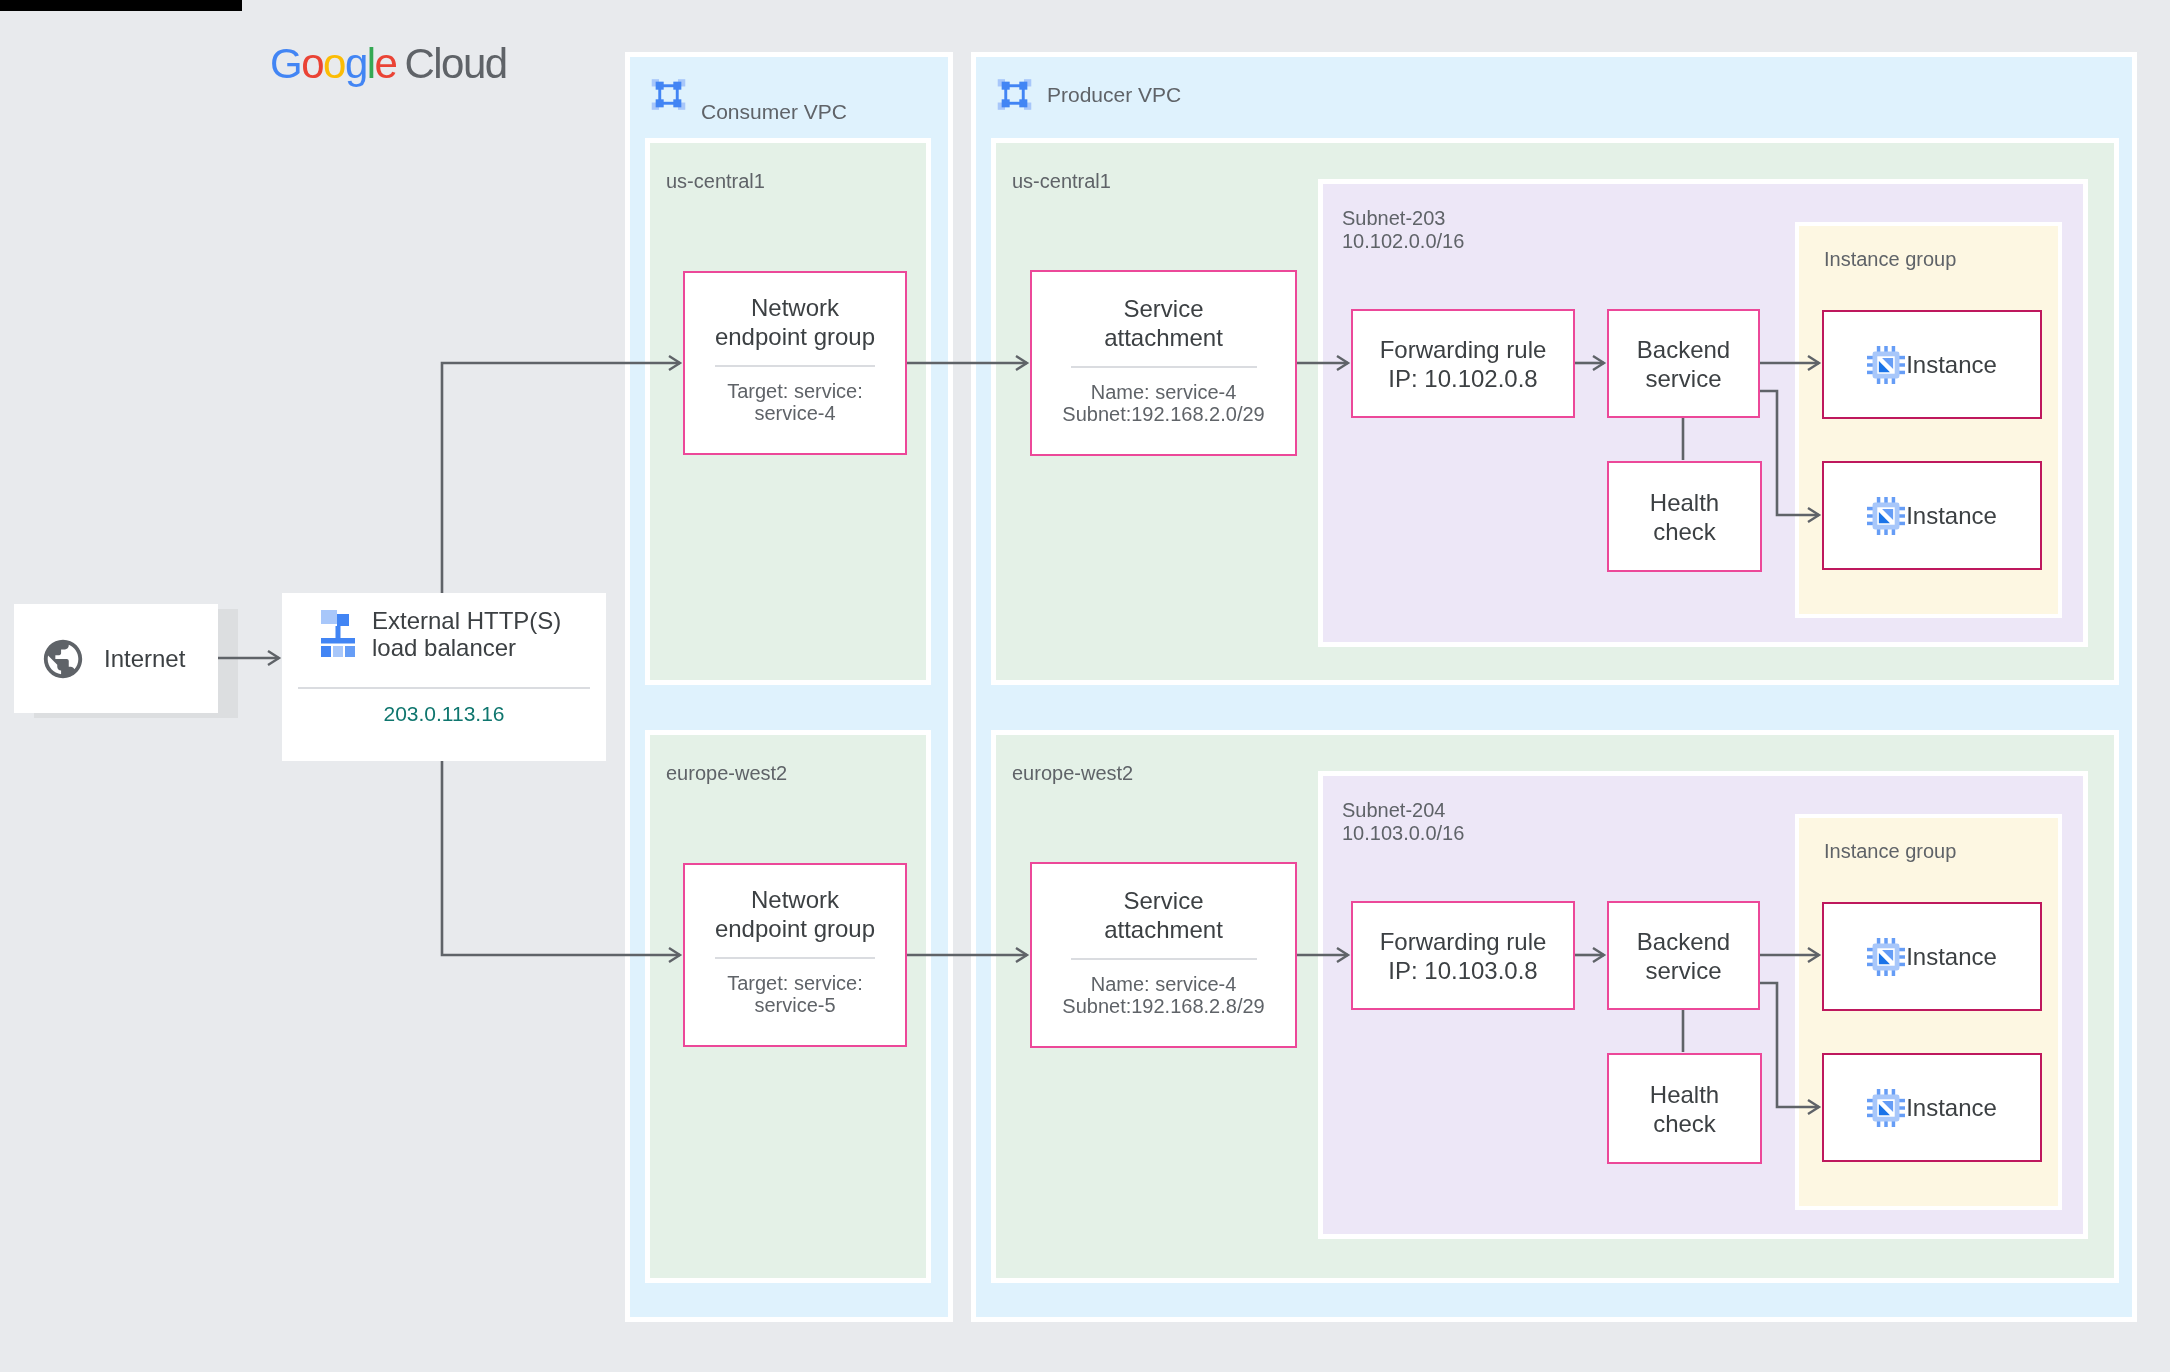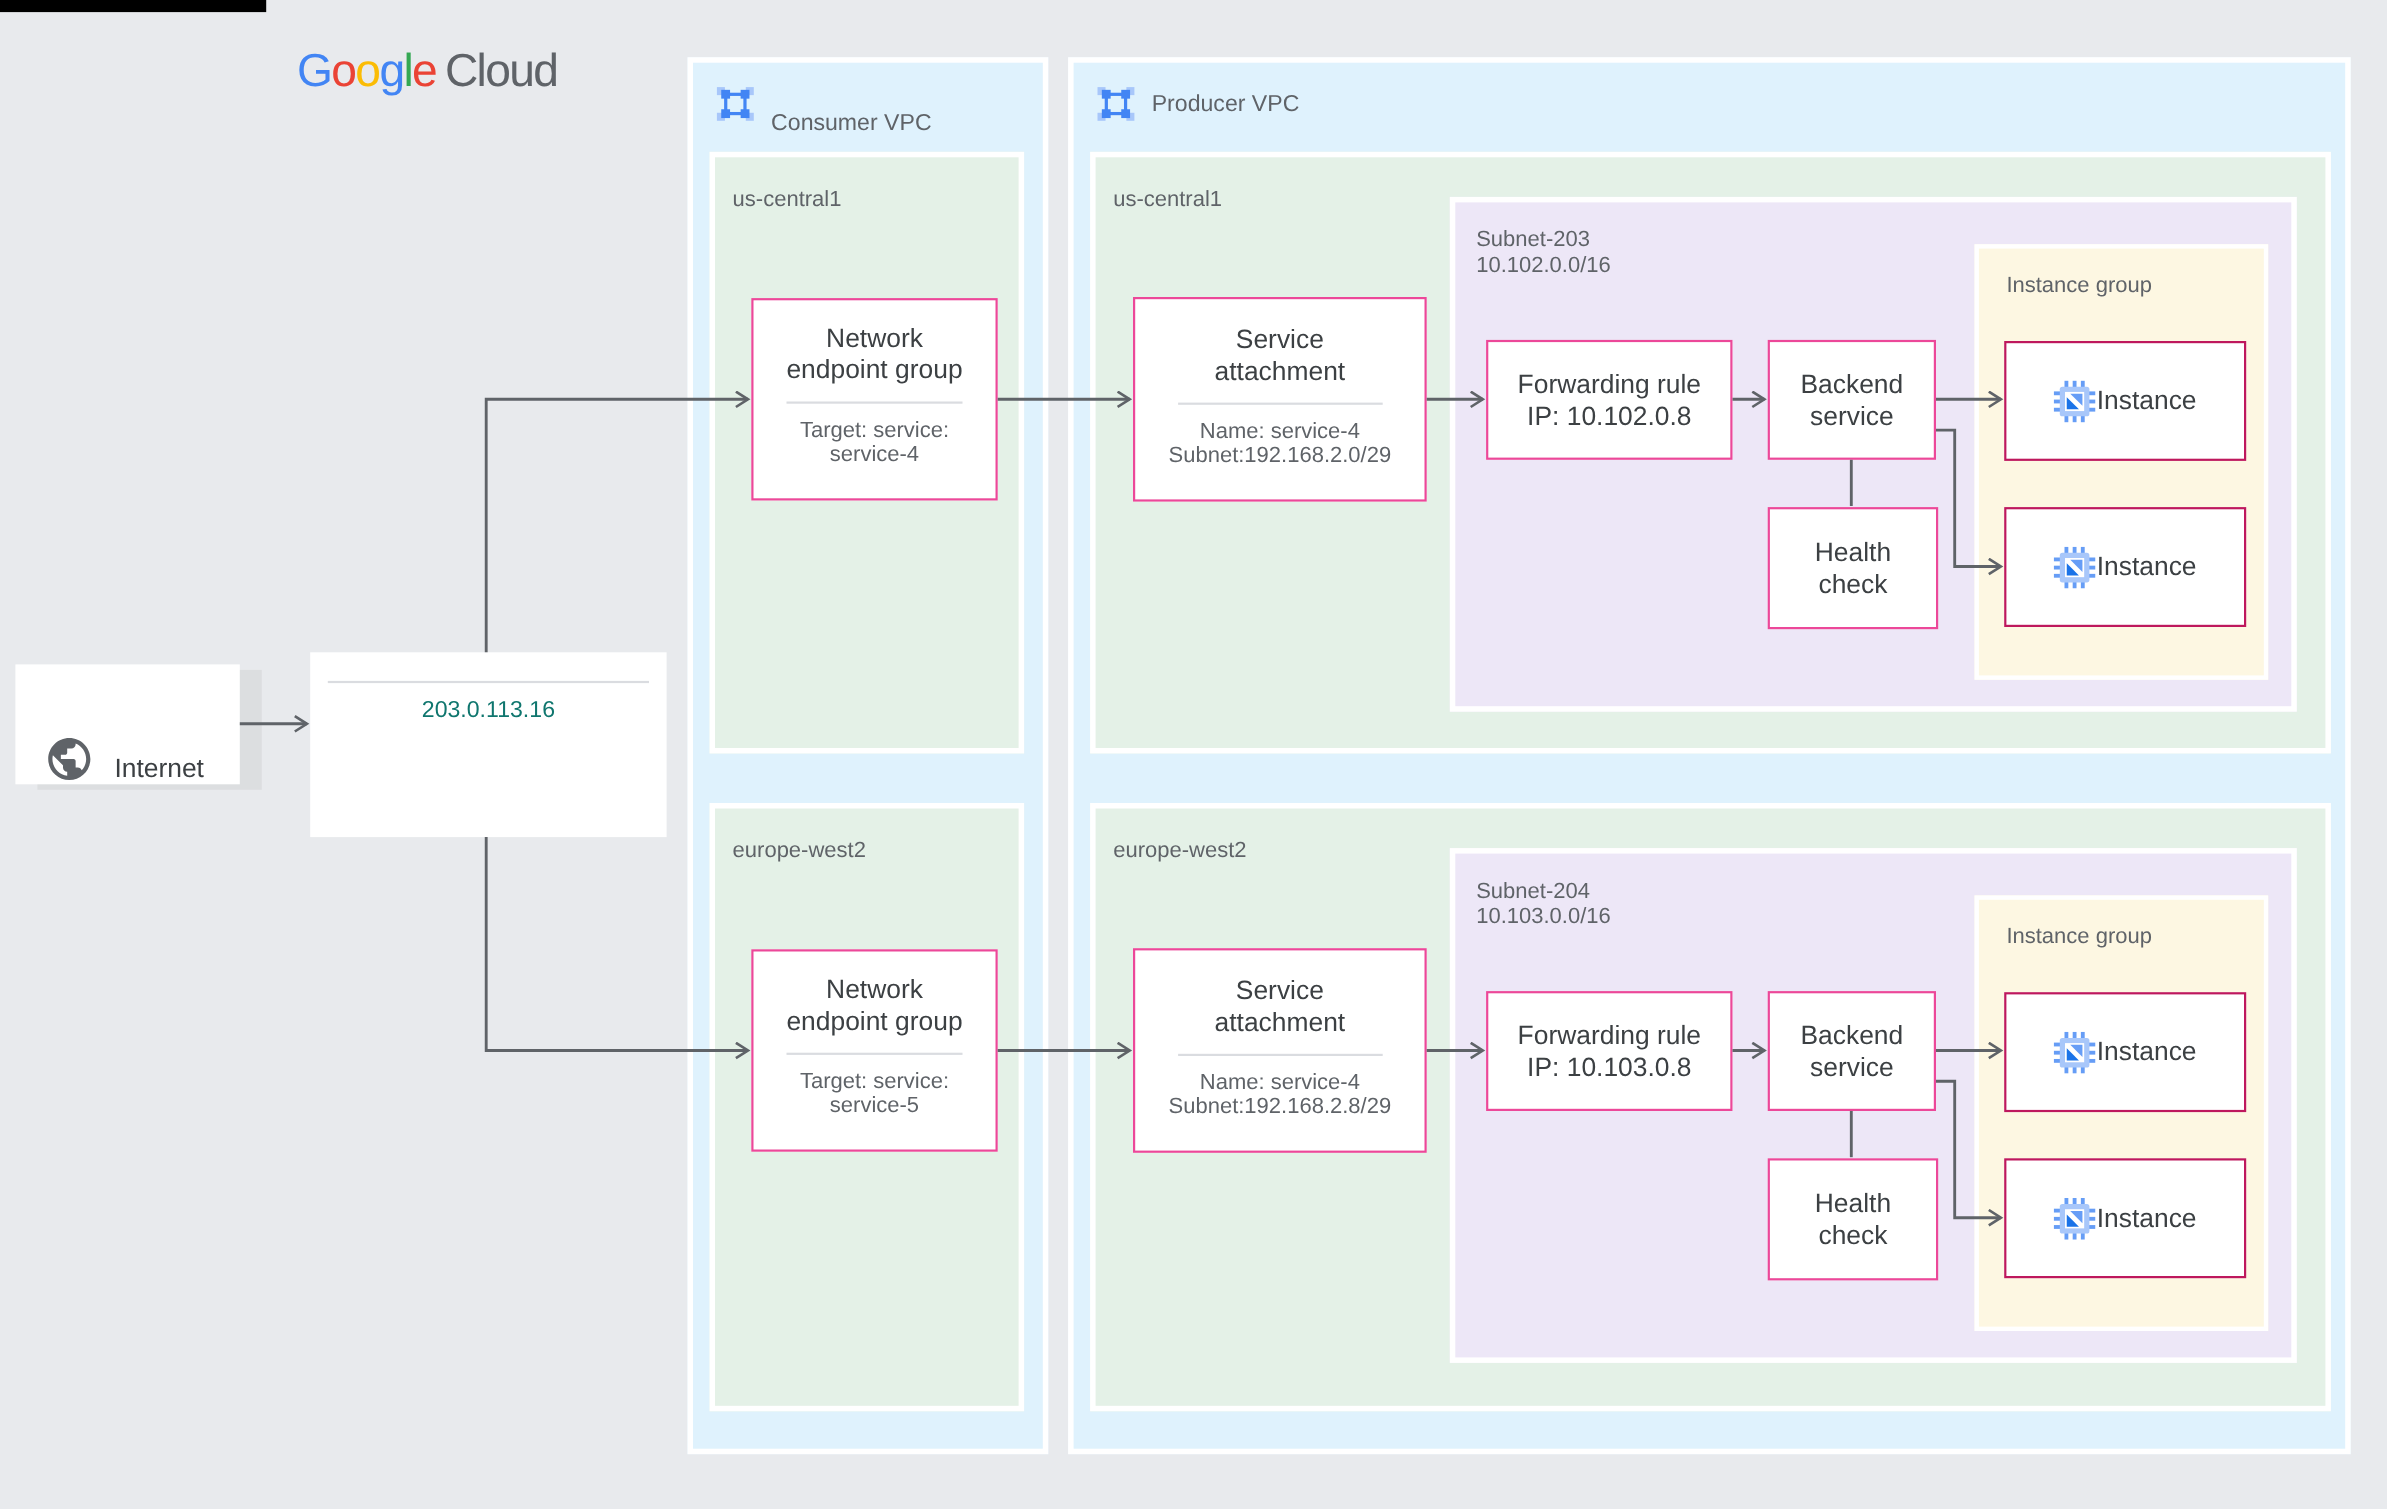--- a/index.html
+++ b/index.html
@@ -39,21 +39,21 @@
   
   .node{background:#fff;border:2px solid #ec4899;color:#3C4043;text-align:center;}
   .node-title{margin-top:20px;font-size:24px;line-height:29px;color:#3C4043;}
   .node-title-2{margin-top:22px;font-size:24px;line-height:29px;color:#3C4043;}
   .node-divider{margin:14px auto 0;width:160px;border-top:2px solid #DADCE0;height:0;}
   .node-divider-wide{margin:14px auto 0;width:186px;border-top:2px solid #DADCE0;height:0;}
   .node-sub{margin-top:13px;font-size:20px;line-height:22px;color:#5F6368;}
   .node-center2{display:flex;flex-direction:column;justify-content:center;height:100%;font-size:24px;line-height:29px;color:#3C4043;}
 
   
-  .internet-box{background:#fff;box-shadow:20px 5px 0 #DCDEE0;display:flex;align-items:flex-end;padding-left:26px;}
+  .internet-box{background:#fff;box-shadow:20px 5px 0 #DCDEE0;display:flex;align-items:center;padding-left:26px;}
   .internet-label{font-size:24px;color:#3C4043;margin-left:18px;}
   .lb-box{background:#fff;}
   .lb-top{display:flex;align-items:center;gap:16px;padding:14px 0 0 38px;}
   .lb-title{font-size:24px;line-height:27px;color:#3C4043;text-align:left;}
   .lb-divider{margin:26px auto 0;width:292px;border-top:2px solid #DADCE0;height:0;}
   .lb-ip{margin-top:13px;text-align:center;font-size:21px;color:#0f766e;}
 
   
   .instance-box{background:#fff;border:2px solid #be185d;display:flex;align-items:center;justify-content:center;gap:1px;}
   .instance-label{font-size:24px;color:#3C4043;}
@@ -310,20 +310,35 @@
 </div>
 
 <div class="abs internet-box" style="left:14px;top:604px;width:204px;height:109px">
   <svg width="46" height="46" viewBox="0 0 24 24">
     <path fill-rule="evenodd" fill="#5F6368" d="M12 2C6.48 2 2 6.48 2 12s4.48 10 10 10 10-4.48 10-10S17.52 2 12 2zm-1 17.93c-3.95-.49-7-3.85-7-7.93 0-.62.08-1.21.21-1.79L9 15v1c0 1.1.9 2 2 2v1.93zm6.9-2.54c-.26-.81-1-1.39-1.9-1.39h-1v-3c0-.55-.45-1-1-1H8v-2h2c.55 0 1-.45 1-1V7h2c1.1 0 2-.9 2-2v-.41c2.93 1.19 5 4.06 5 7.41 0 2.08-.8 3.97-2.1 5.39z"></path>
   </svg>
   <span class="internet-label">Internet</span>
 </div>
 
 <div class="abs lb-box" style="left:282px;top:593px;width:324px;height:168px">
+  <div class="lb-top">
+    <svg width="36" height="48" viewBox="0 0 36 48">
+      <rect x="1" y="0" width="16" height="14" fill="#A8C7FA"></rect>
+      <rect x="17" y="4" width="12" height="12" fill="#4285F4"></rect>
+      <rect x="15.5" y="16" width="5" height="14" fill="#4285F4"></rect>
+      <rect x="1" y="28" width="34" height="5.5" fill="#4285F4"></rect>
+      <rect x="1" y="36" width="10" height="11" fill="#4285F4"></rect>
+      <rect x="13" y="36" width="10" height="11" fill="#A8C7FA"></rect>
+      <rect x="25" y="36" width="10" height="11" fill="#669DF6"></rect>
+    </svg>
+    <div class="lb-title">
+      <div>External HTTP(S)</div>
+      <div>load balancer</div>
+    </div>
+  </div>
   <div class="lb-divider"></div>
   <div class="lb-ip">203.0.113.16</div>
 </div>
 
 <svg class="abs connectors">
   <defs>
     <marker id="arrow" markerUnits="userSpaceOnUse" markerWidth="16" markerHeight="18" refX="12" refY="8" orient="auto">
       <path d="M1,1 L12,8 L1,15" fill="none" stroke="#5F6368" stroke-width="2.4"></path>
     </marker>
   </defs>

